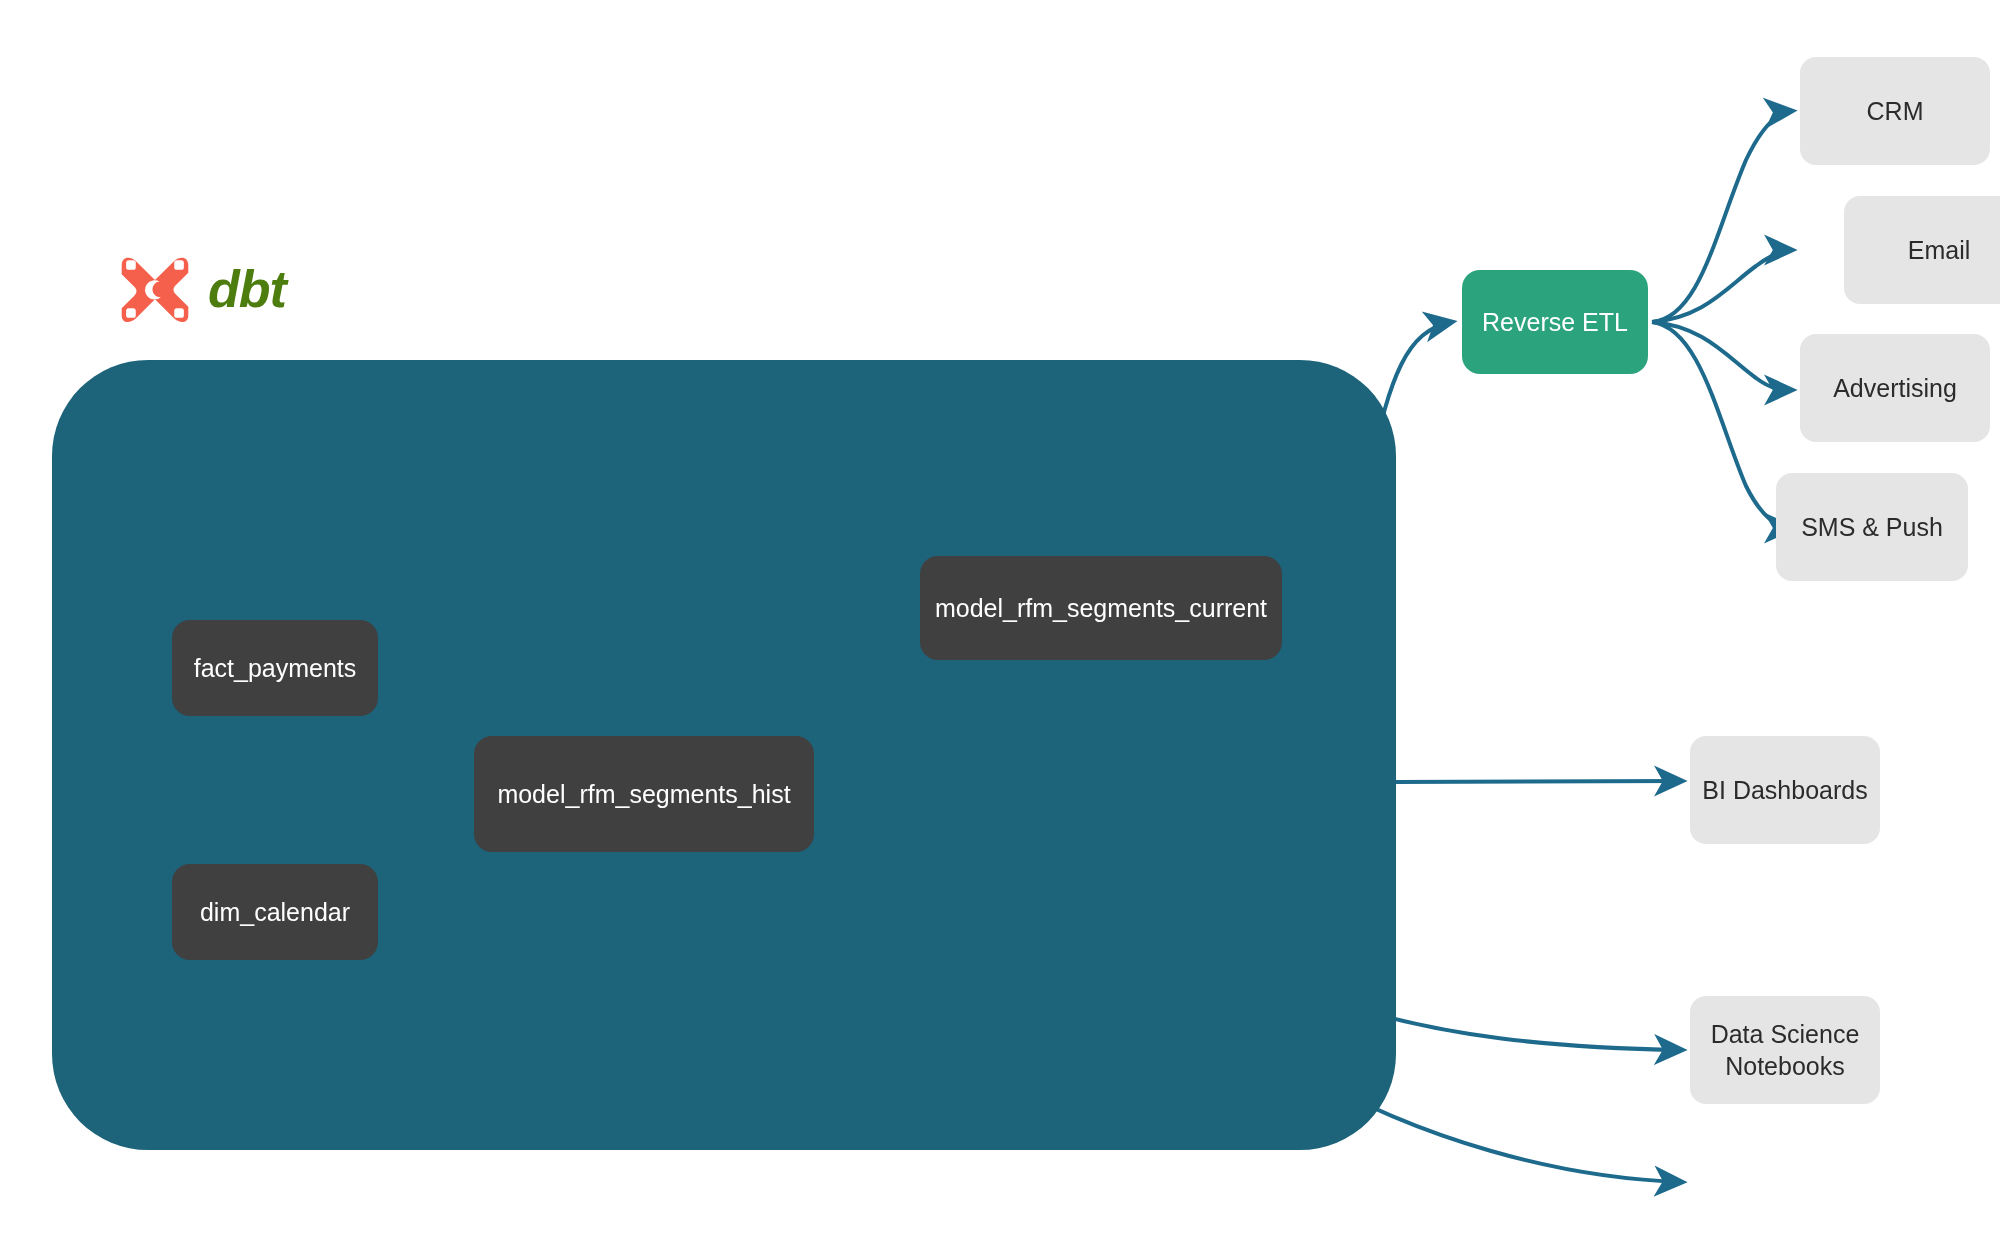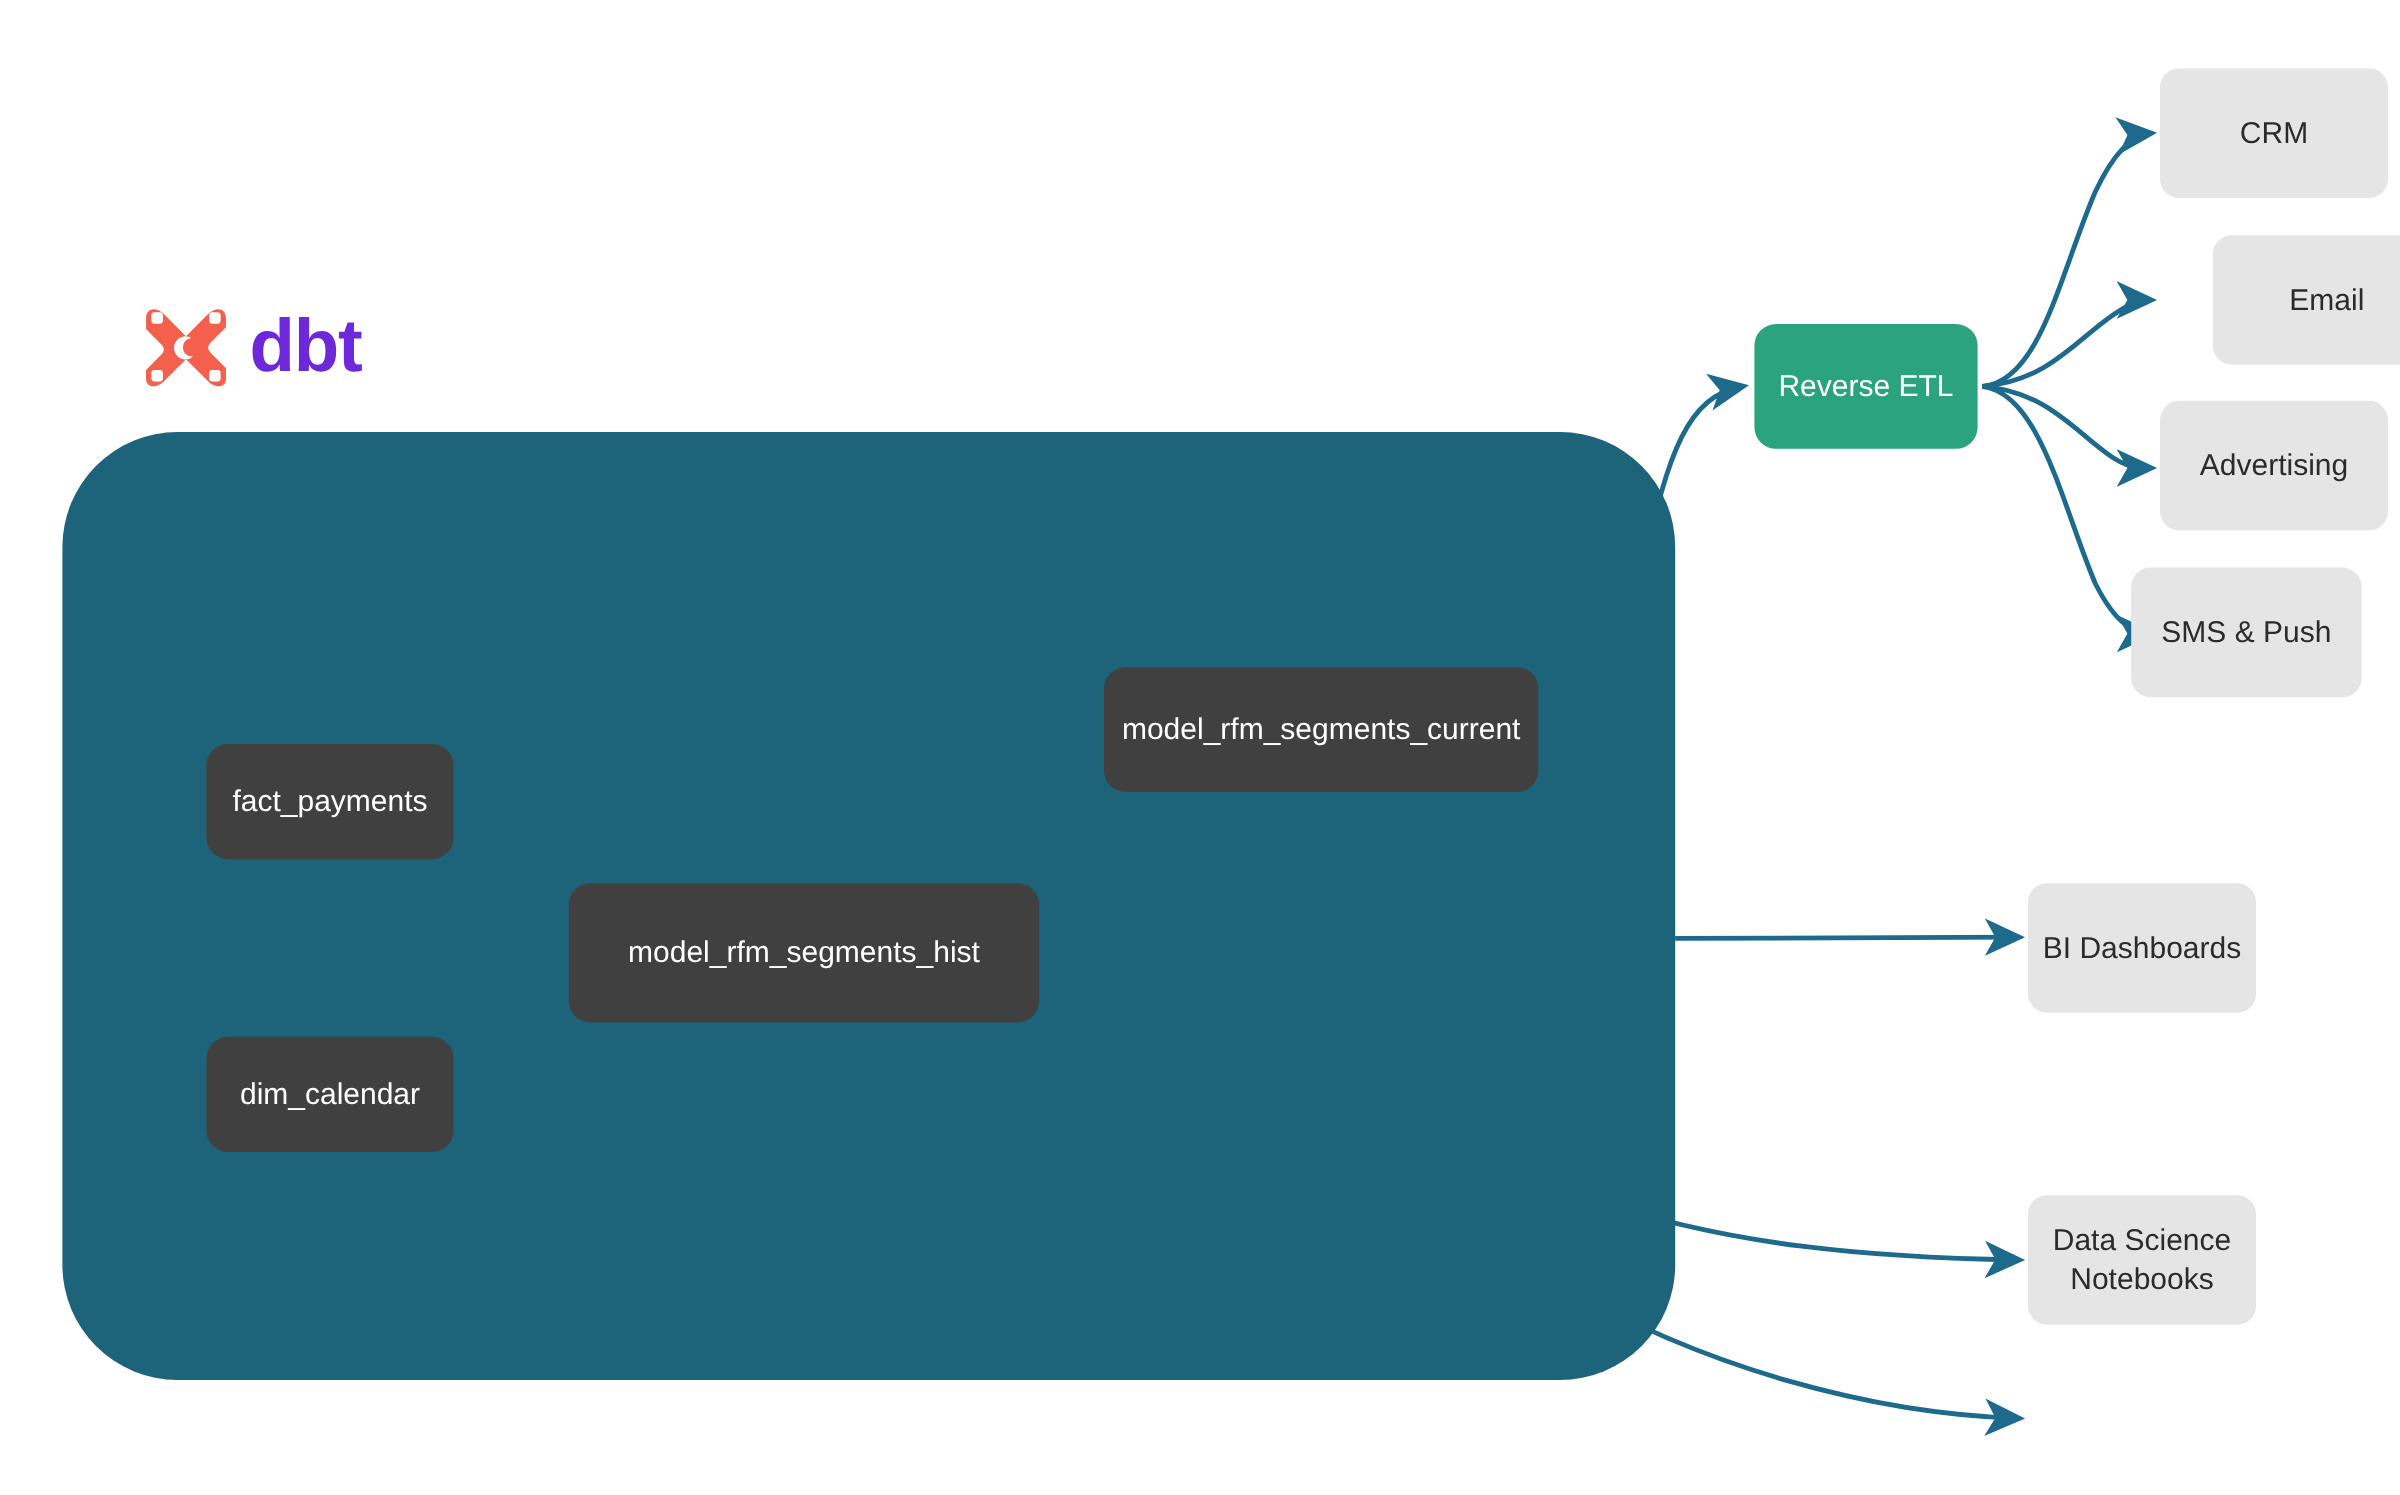--- a/index.html
+++ b/index.html
@@ -36,25 +36,26 @@
     display: flex;
     align-items: center;
     gap: 16px;
   }
   .brand-mark {
     width: 74px;
     height: 74px;
     flex: 0 0 auto;
   }
   .brand-text {
-    font-size: 62px;
+    font-size: 52px;
     font-weight: bold;
-    color: #6d28d9;
+    color: #4d7c0f;
     letter-spacing: -1px;
     line-height: 1;
+    font-style: italic;
   }
 
   
   .container-box {
     position: absolute;
     left: 52px;
     top: 360px;
     width: 1344px;
     height: 790px;
     background: #1d6379;
@@ -88,21 +89,21 @@
   .node-gray {
     background: #e5e5e5;
     color: #2b2b2b;
     font-size: 25px;
     border-radius: 16px;
   }
 
   
   #node-fact_payments      { left: 172px;  top: 620px;  width: 206px; height: 96px;  }
   #node-dim_calendar       { left: 172px;  top: 864px;  width: 206px; height: 96px;  }
-  #node-hist               { left: 474px;  top: 736px;  width: 392px; height: 116px; }
+  #node-hist               { left: 474px;  top: 736px;  width: 340px; height: 116px; }
   #node-current            { left: 920px;  top: 556px;  width: 362px; height: 104px; }
   #node-reverse_etl        { left: 1462px; top: 270px;  width: 186px; height: 104px; }
 
   
   #dest-crm                { left: 1800px; top: 57px;   width: 190px; height: 108px; }
   #dest-email              { left: 1800px; top: 196px;  width: 190px; height: 108px; margin-left: 44px; }
   #dest-advertising        { left: 1800px; top: 334px;  width: 190px; height: 108px; }
   #dest-sms_push           { left: 1776px; top: 473px;  width: 192px; height: 108px; }
   #dest-bi_dashboards      { left: 1690px; top: 736px;  width: 190px; height: 108px; }
   #dest-ds_notebooks       { left: 1690px; top: 996px;  width: 190px; height: 108px; }

